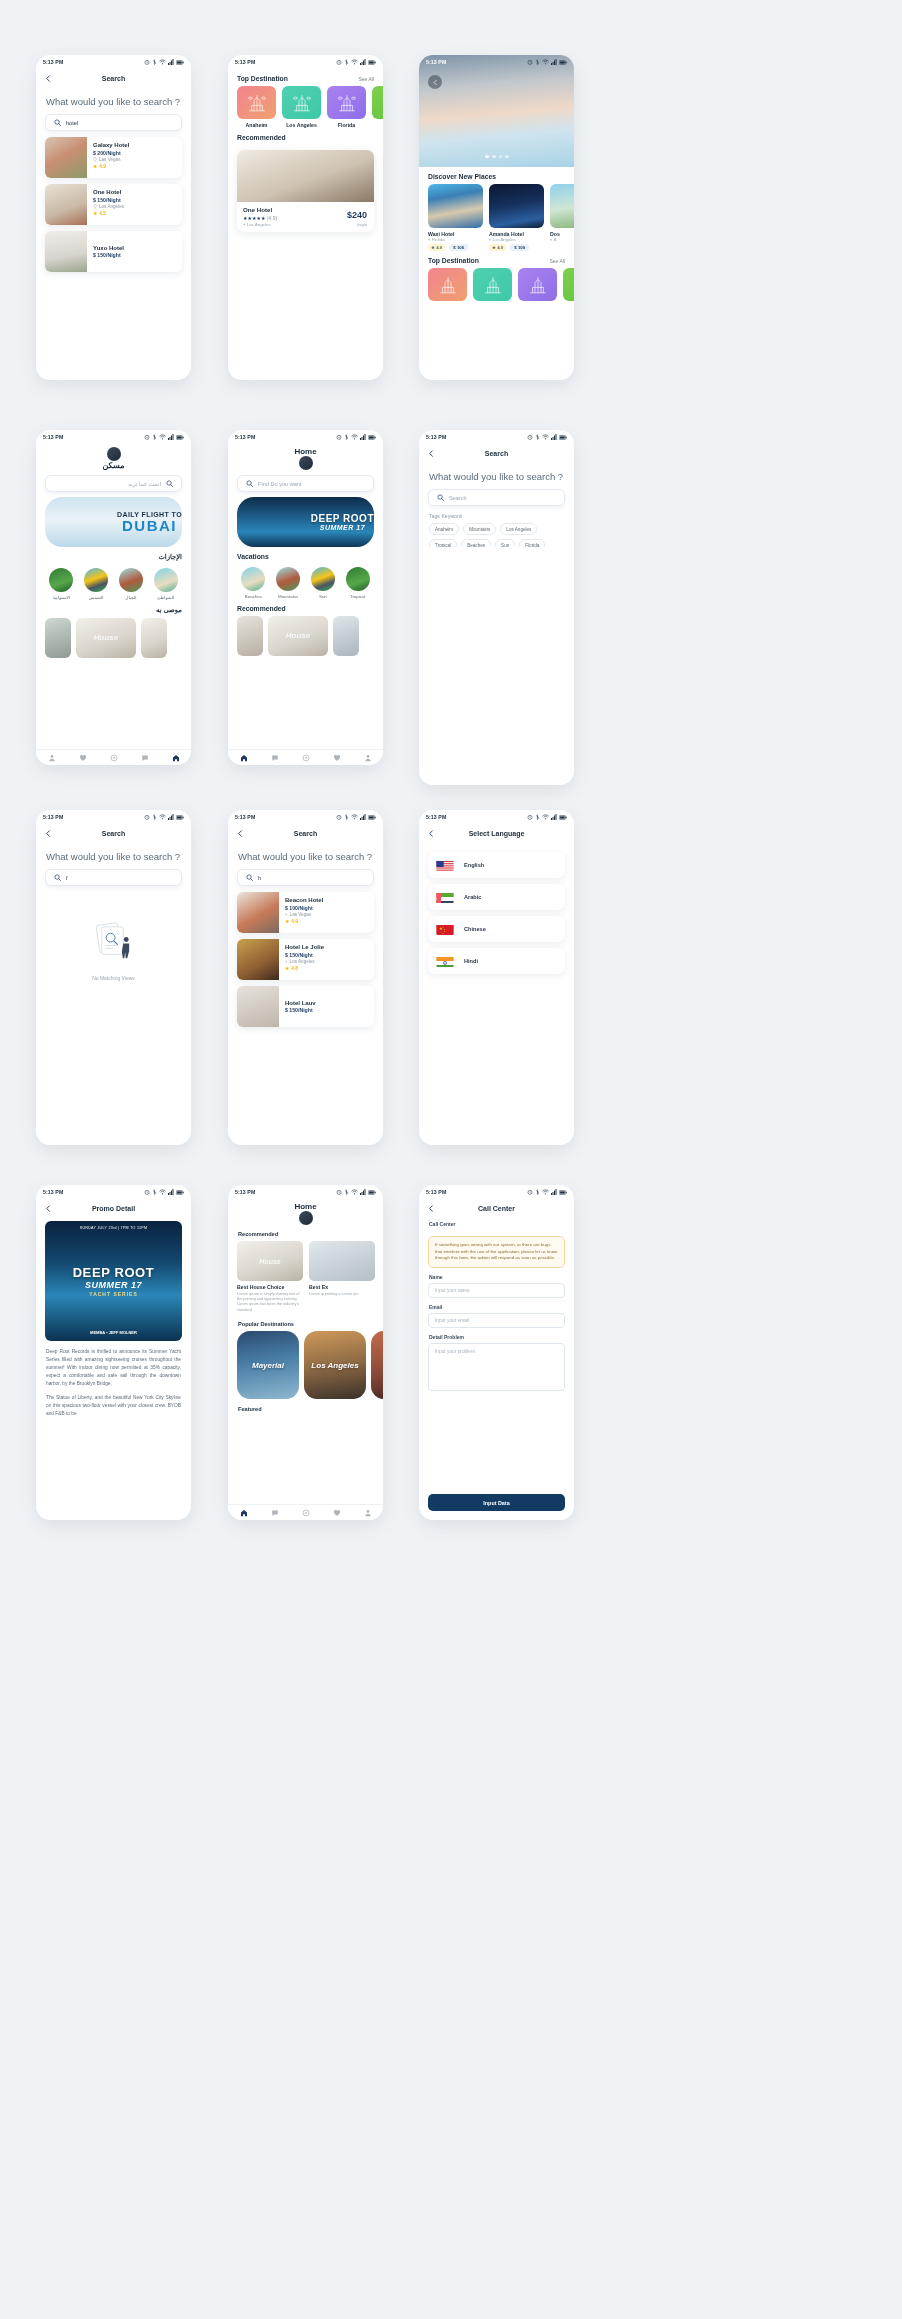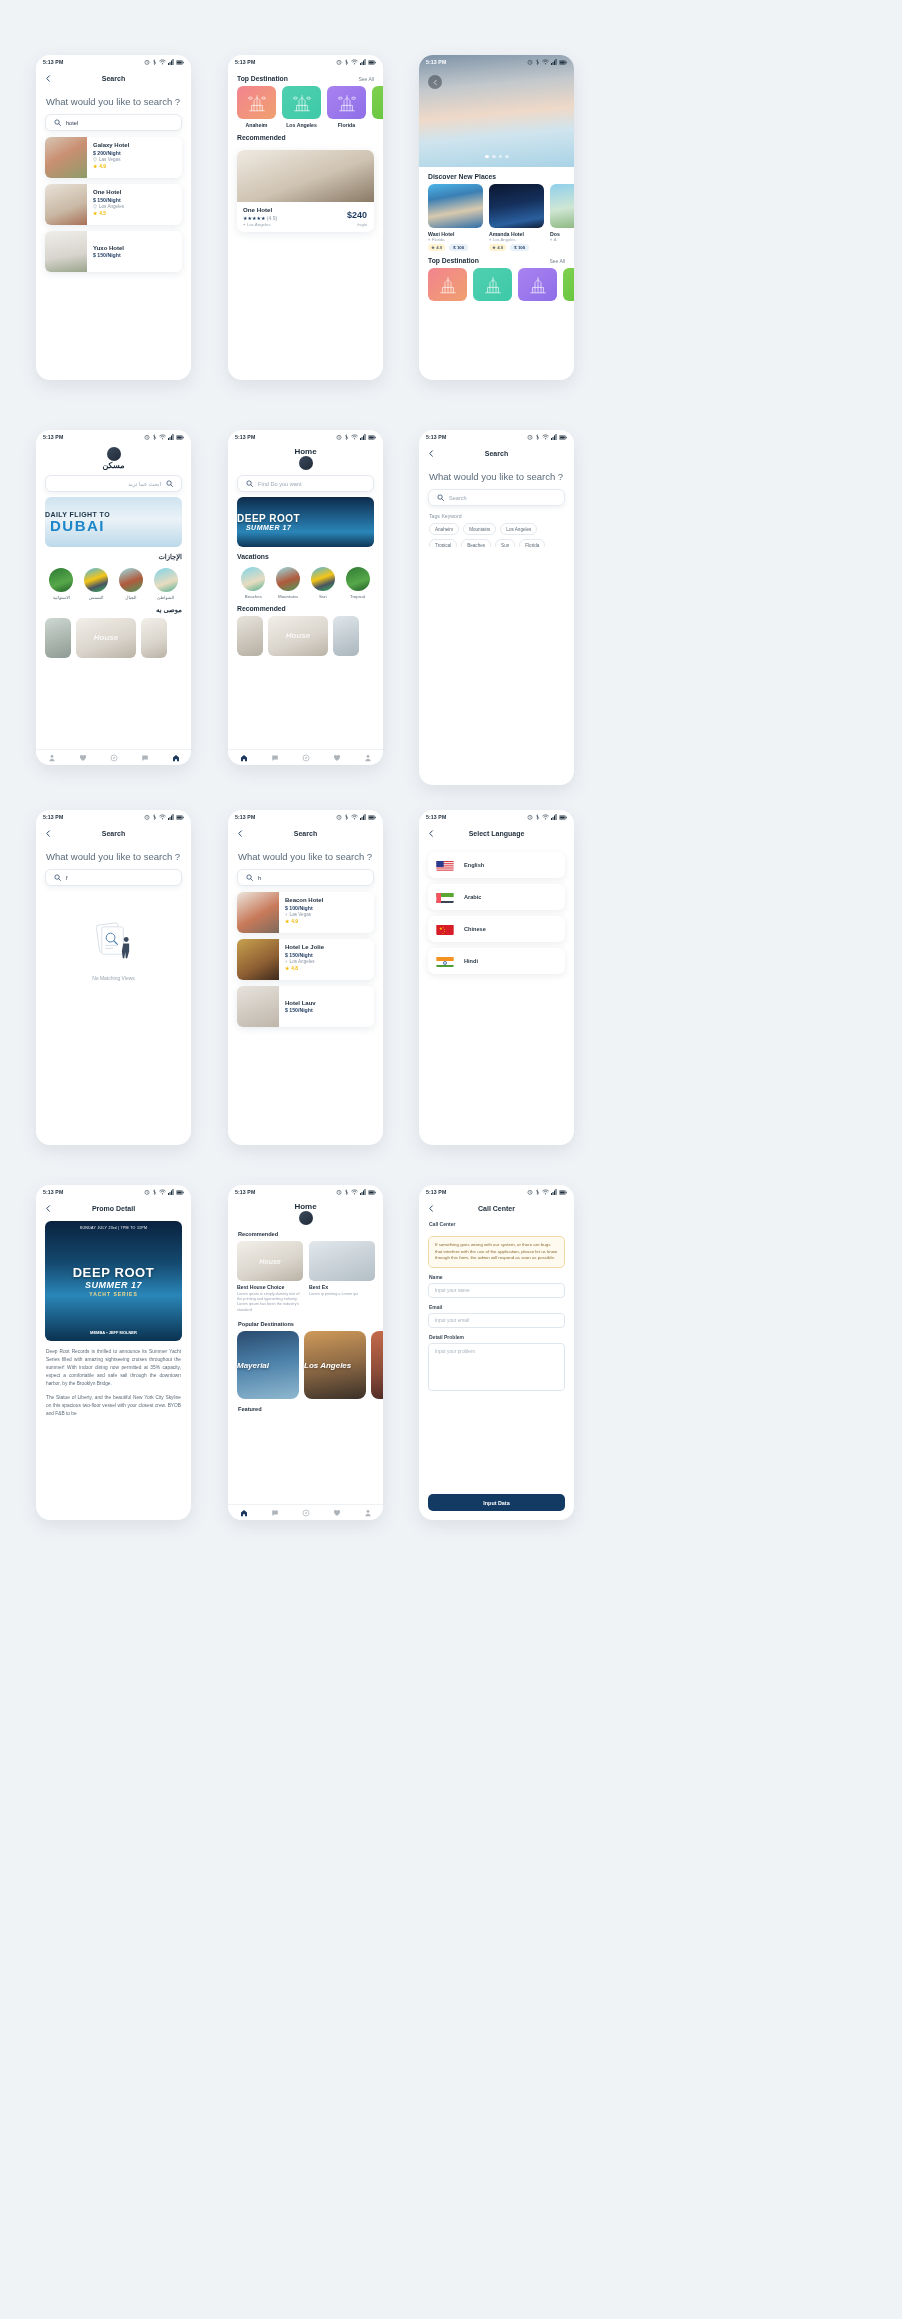--- a/index.html
+++ b/index.html
@@ -123,22 +123,22 @@
   .p-dos{background:linear-gradient(170deg,#8fd0ec 0%,#cfe6d4 50%,#7fae6e 100%);}
   .disc .dn{font-size:5.2px;font-weight:700;color:#1c2b3a;margin-top:3px;}
   .disc .dl{font-size:4.2px;color:#9aa6b2;display:flex;gap:1.5px;align-items:center;}
   .disc .drow{display:flex;gap:4px;align-items:center;margin-top:2px;}
   .disc .rate{font-size:4.4px;color:#5d6b78;background:#fff4cf;border-radius:6px;padding:1px 3px;font-weight:700;}
   .disc .pr{font-size:4.4px;color:#1e3a5f;background:#e8f0fa;border-radius:6px;padding:1px 4px;font-weight:700;}
   
   .tophome{display:flex;align-items:center;padding:3px 14px 0;flex-direction:column;}
   .avatar{width:14px;height:14px;border-radius:50%;background:linear-gradient(140deg,#3c4a5c,#1f2a38);}
   .tophome .ht{font-size:8px;font-weight:700;color:#1c2b3a;}
-  .banner{margin:5px 9px 0;height:50px;border-radius:6px;overflow:hidden;position:relative;
-    display:flex;align-items:center;justify-content:flex-start;}
+  .banner{margin:5px 9px 0;height:50px;border-radius:17px;overflow:hidden;position:relative;
+    display:flex;align-items:center;justify-content:flex-end;}
   .b-dubai{background:linear-gradient(180deg,#cfe3f0 0%,#eaf2f7 45%,#bcd9ea 100%);}
   .b-deep{background:linear-gradient(180deg,#0d2b4a 0%,#1e5f8c 40%,#2a86b8 70%,#0e3556 100%);}
   .banner .bt1{font-size:7px;font-weight:700;color:#1b3247;letter-spacing:.4px;text-align:center;}
   .banner .bt2{font-size:15px;font-weight:800;color:#1c86c8;letter-spacing:1.5px;line-height:15px;text-align:center;}
   .banner .dt1{font-size:10px;font-weight:800;color:#fff;letter-spacing:.5px;line-height:10px;text-align:center;
     text-shadow:0 1px 2px rgba(0,0,0,.4);}
   .banner .dt2{font-size:7px;font-weight:800;color:#fff;font-style:italic;letter-spacing:.5px;text-align:center;}
   .catrow{display:flex;justify-content:space-around;padding:3px 8px 0;}
   .cat{text-align:center;width:30px;}
   .cat .cc{width:24px;height:24px;border-radius:50%;margin:0 auto;background-size:cover;}
@@ -196,21 +196,21 @@
   .ctitle{font-size:5.6px;font-weight:700;color:#1c2b3a;padding:6px 10px 0;}
   .recrow{display:flex;gap:6px;padding:0 9px;overflow:hidden;}
   .rec{width:66px;flex:0 0 auto;}
   .rec .rp{width:66px;height:40px;border-radius:5px;
     background:linear-gradient(160deg,#f2efe9 0%,#d9d4cb 60%,#b9b2a6 100%);
     display:flex;align-items:center;justify-content:center;}
   .rec .rp .hw{font-size:7px;color:rgba(255,255,255,.8);font-style:italic;font-weight:700;}
   .rec .rt{font-size:5.2px;font-weight:700;color:#1c2b3a;margin-top:3px;}
   .rec .rd{font-size:3.8px;line-height:5.4px;color:#9aa6b2;margin-top:1.5px;}
   .popwrap{display:flex;gap:5px;padding:0 9px;overflow:hidden;}
-  .pop{width:62px;flex:0 0 auto;height:68px;border-radius:8px;display:flex;align-items:center;}
+  .pop{width:62px;flex:0 0 auto;height:68px;border-radius:13px;display:flex;align-items:center;justify-content:center;}
   .pop span{font-size:8px;color:#fff;font-style:italic;font-weight:700;text-shadow:0 1px 3px rgba(0,0,0,.45);text-align:center;line-height:9px;}
   .pp1{background:linear-gradient(170deg,#2a4a6e 0%,#4a7fa8 45%,#8fb8cf 100%);}
   .pp2{background:linear-gradient(170deg,#cf9a5a 0%,#8e6a45 50%,#3a3028 100%);}
   .pp3{background:linear-gradient(170deg,#c46b4a 0%,#8a4a38 55%,#3d2220 100%);}
 </style>
 </head>
 <body>
 
 <div class="grid">
 

